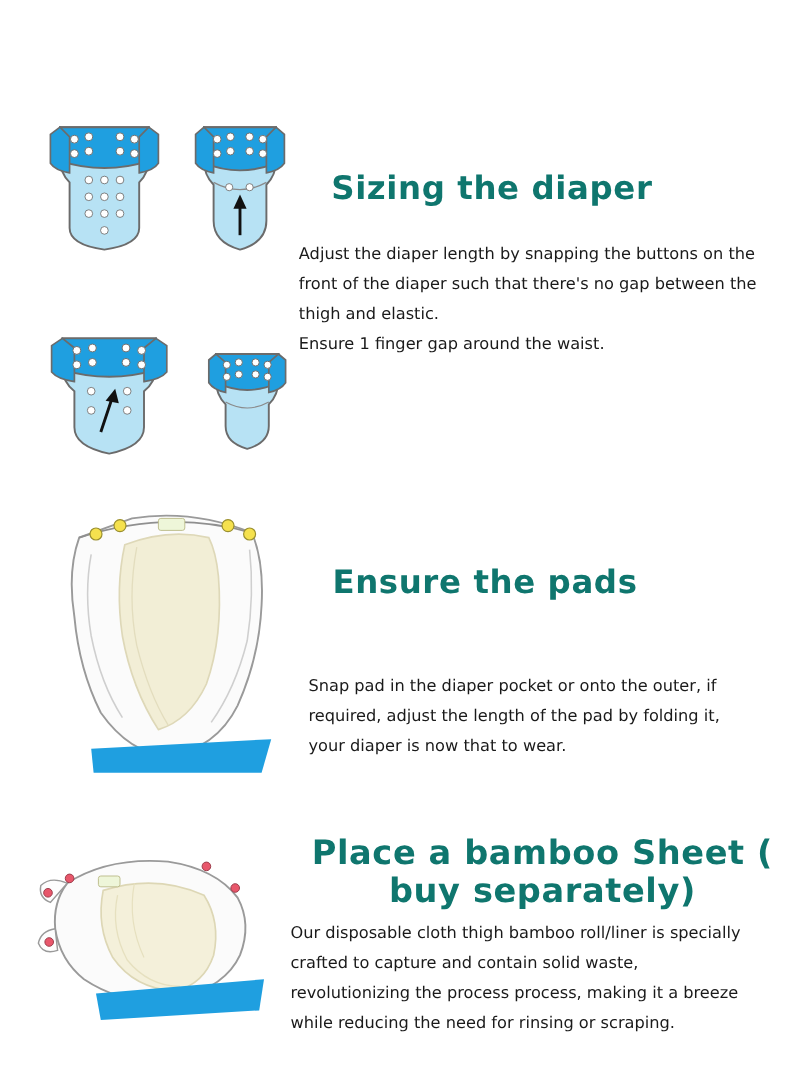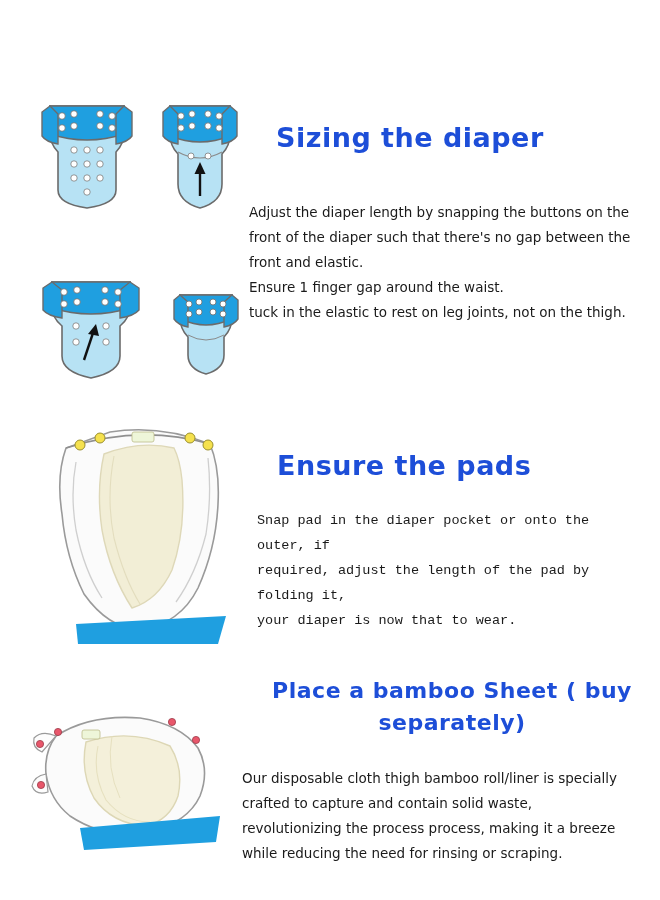--- a/index.html
+++ b/index.html
@@ -18,22 +18,23 @@
     position: relative;
     width: 660px;
     height: 900px;
     background: #ffffff;
   }
 
   
   .heading {
     font-family: "DejaVu Sans", sans-serif;
     font-weight: bold;
-    color: #1d4ed8;
+    color: #0f766e;
     letter-spacing: 0.5px;
+    margin-top: 20px;
   }
   .body-text {
     font-family: "DejaVu Sans", sans-serif;
     color: #1a1a1a;
     font-size: 13.5px;
     line-height: 25px;
   }
   .body-text p {
     margin: 0;
   }
@@ -55,32 +56,31 @@
   
   #sec-pads-title {
     position: absolute;
     left: 277px;
     top: 450px;
     font-size: 27px;
   }
   #sec-pads-text {
     position: absolute;
     left: 257px;
-    top: 508px;
+    top: 560px;
     width: 360px;
-    font-family: Liberation Mono, monospace;
   }
 
   
   #sec-bamboo-title {
     position: absolute;
     left: 252px;
     top: 675px;
     width: 400px;
-    font-size: 22px;
+    font-size: 28px;
     text-align: center;
     line-height: 32px;
   }
   #sec-bamboo-text {
     position: absolute;
     left: 242px;
     top: 766px;
     width: 400px;
   }
 
@@ -256,23 +256,22 @@
 
       <path d="M60 138 L200 126 L196 152 L64 160 Z" fill="#1f9fe0"></path>
     </svg>
   </div>
 
   <div class="heading" id="sec-sizing-title">Sizing the diaper</div>
 
   <div class="body-text" id="sec-sizing-text">
     <p>Adjust the diaper length by snapping the buttons on the</p>
     <p>front of the diaper such that there's no gap between the</p>
-    <p>front and elastic.</p>
+    <p>thigh and elastic.</p>
     <p>Ensure 1 finger gap around the waist.</p>
-    <p>tuck in the elastic to rest on leg joints, not on the thigh.</p>
   </div>
 
   <div class="heading" id="sec-pads-title">Ensure the pads</div>
 
   <div class="body-text" id="sec-pads-text">
     <p>Snap pad in the diaper pocket or onto the outer, if</p>
     <p>required, adjust the length of the pad by folding it,</p>
     <p>your diaper is now that to wear.</p>
   </div>
 

